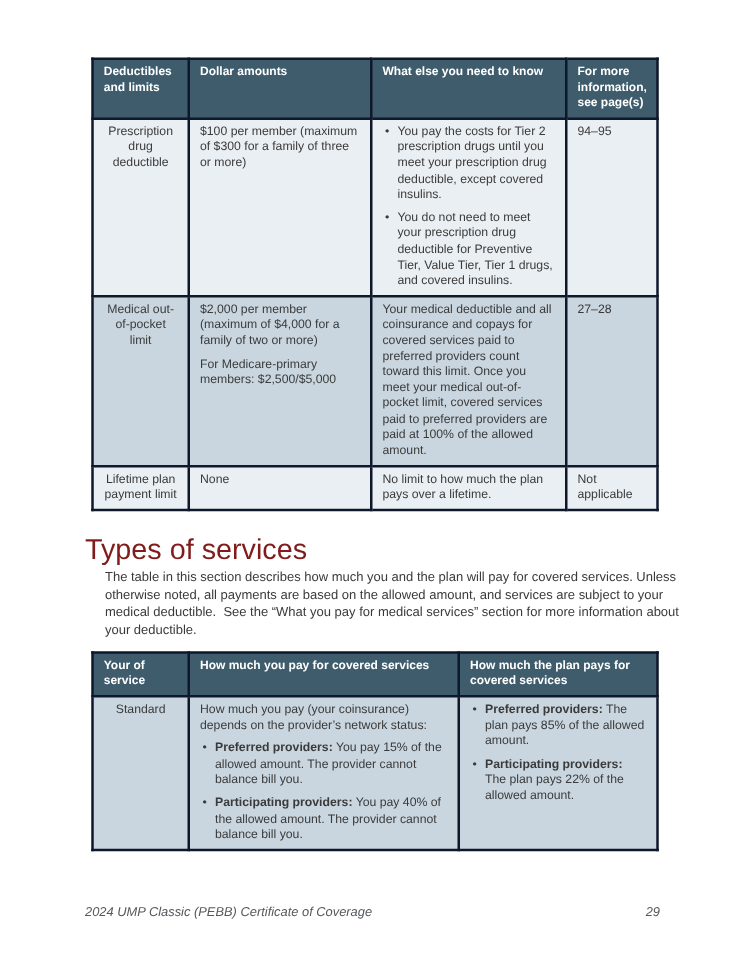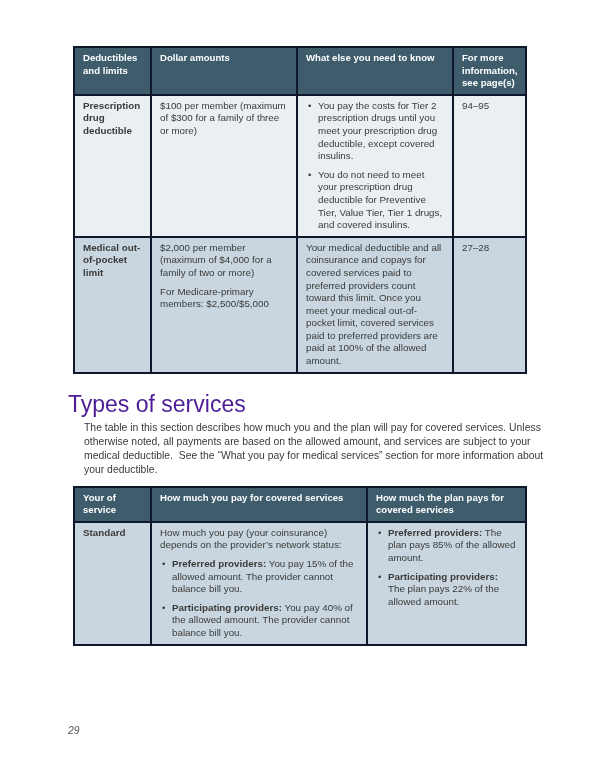--- a/index.html
+++ b/index.html
@@ -9,29 +9,29 @@
   }
   .content { position:absolute; top:46px; left:68px; width:464px; }
 
   table { border-collapse:collapse; table-layout:fixed; margin-left:5px;
           font-size:9.8px; line-height:12.6px; width:452px; }
   th, td { border:2px solid #0f172a; vertical-align:top; padding:4px 8px; }
   th { background:var(--table-header-bg,#3e5c6c); color:#fff; text-align:left;
        font-size:9.6px; line-height:12.6px; font-weight:bold; }
   tr.light  td { background:var(--row-light,#eaeff3); }
   tr.shaded td { background:var(--row-shaded,#c9d6df); }
-  td.label { font-weight:bold; }
+  td.label { font-weight:normal;text-align:center; }
   .cellp { margin:0 0 6px 0; }
   .cellp:last-child { margin-bottom:0; }
   ul.bullets { list-style:none; margin:0; padding:0; }
   ul.bullets li { position:relative; padding-left:12px; margin:0 0 6px 0; }
   ul.bullets li:last-child { margin-bottom:0; }
   ul.bullets li::before { content:"\2022"; position:absolute; left:2px; }
 
-  h1.section-title { font-size:23px; font-weight:400; color:#4c1d95;
+  h1.section-title { font-size:23px; font-weight:400; color:#7f1d1d;
     margin:17px 0 4px 0; line-height:26px; }
   p.section-intro { font-size:10.4px; line-height:14px; margin:0 0 9px 16px;
     white-space:pre-wrap; width:464px; }
 
   .footer { position:absolute; top:725px; left:68px; width:460px;
     display:flex; justify-content:space-between;
     font-size:10.3px; font-style:italic; color:#54585c; }
 </style>
 </head>
 <body>
@@ -76,20 +76,30 @@
             <p class="cellp">For Medicare-primary members: $2,500/$5,000</p>
           </td>
           <td>
             <p class="cellp">Your medical deductible and all coinsurance and copays for covered services paid to preferred providers count toward this limit. Once you meet your medical out-of-pocket limit, covered services paid to preferred providers are paid at 100% of the allowed amount.</p>
           </td>
           <td>27–28</td>
         </tr>
 
 
 
+        <tr class="light">
+          <td class="label">Lifetime plan payment limit</td>
+          <td>
+            <p class="cellp">None</p>
+          </td>
+          <td>
+            <p class="cellp">No limit to how much the plan pays over a lifetime.</p>
+          </td>
+          <td>Not applicable</td>
+        </tr>
       </tbody>
     </table>
 
     <h1 class="section-title">Types of services</h1>
     <p class="section-intro">The table in this section describes how much you and the plan will pay for covered services. Unless otherwise noted, all payments are based on the allowed amount, and services are subject to your medical deductible.  See the “What you pay for medical services” section for more information about your deductible.</p>
 
     <table>
       <colgroup>
         <col style="width:77px">
           <col style="width:216px">
@@ -117,15 +127,16 @@
               <li><b>Preferred providers:</b><span> The plan pays 85% of the allowed amount.</span></li>
               <li><b>Participating providers:</b><span> The plan pays 22% of the allowed amount.</span></li>
             </ul>
           </td>
         </tr>
       </tbody>
     </table>
   </div>
 
   <div class="footer">
+    <span>2024 UMP Classic (PEBB) Certificate of Coverage</span>
     <span>29</span>
   </div>
 </div>
 
 </body></html>

